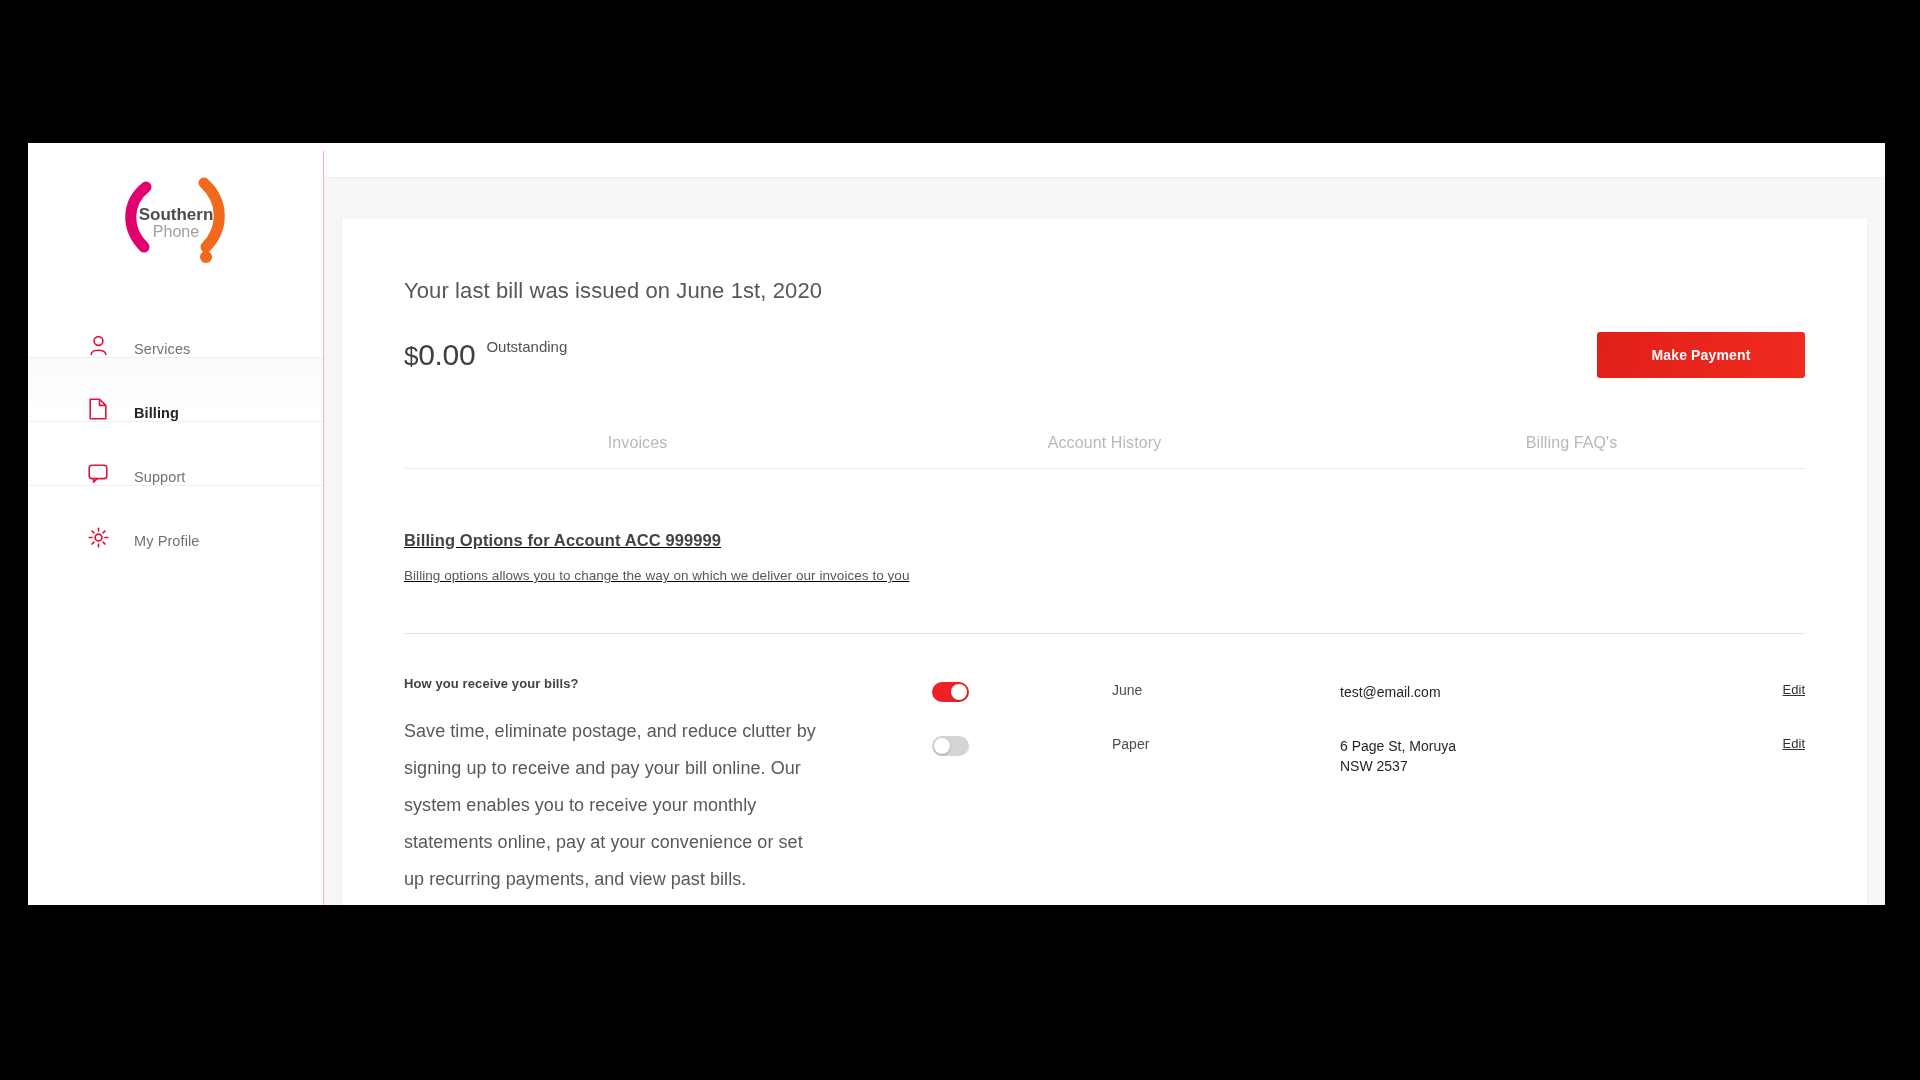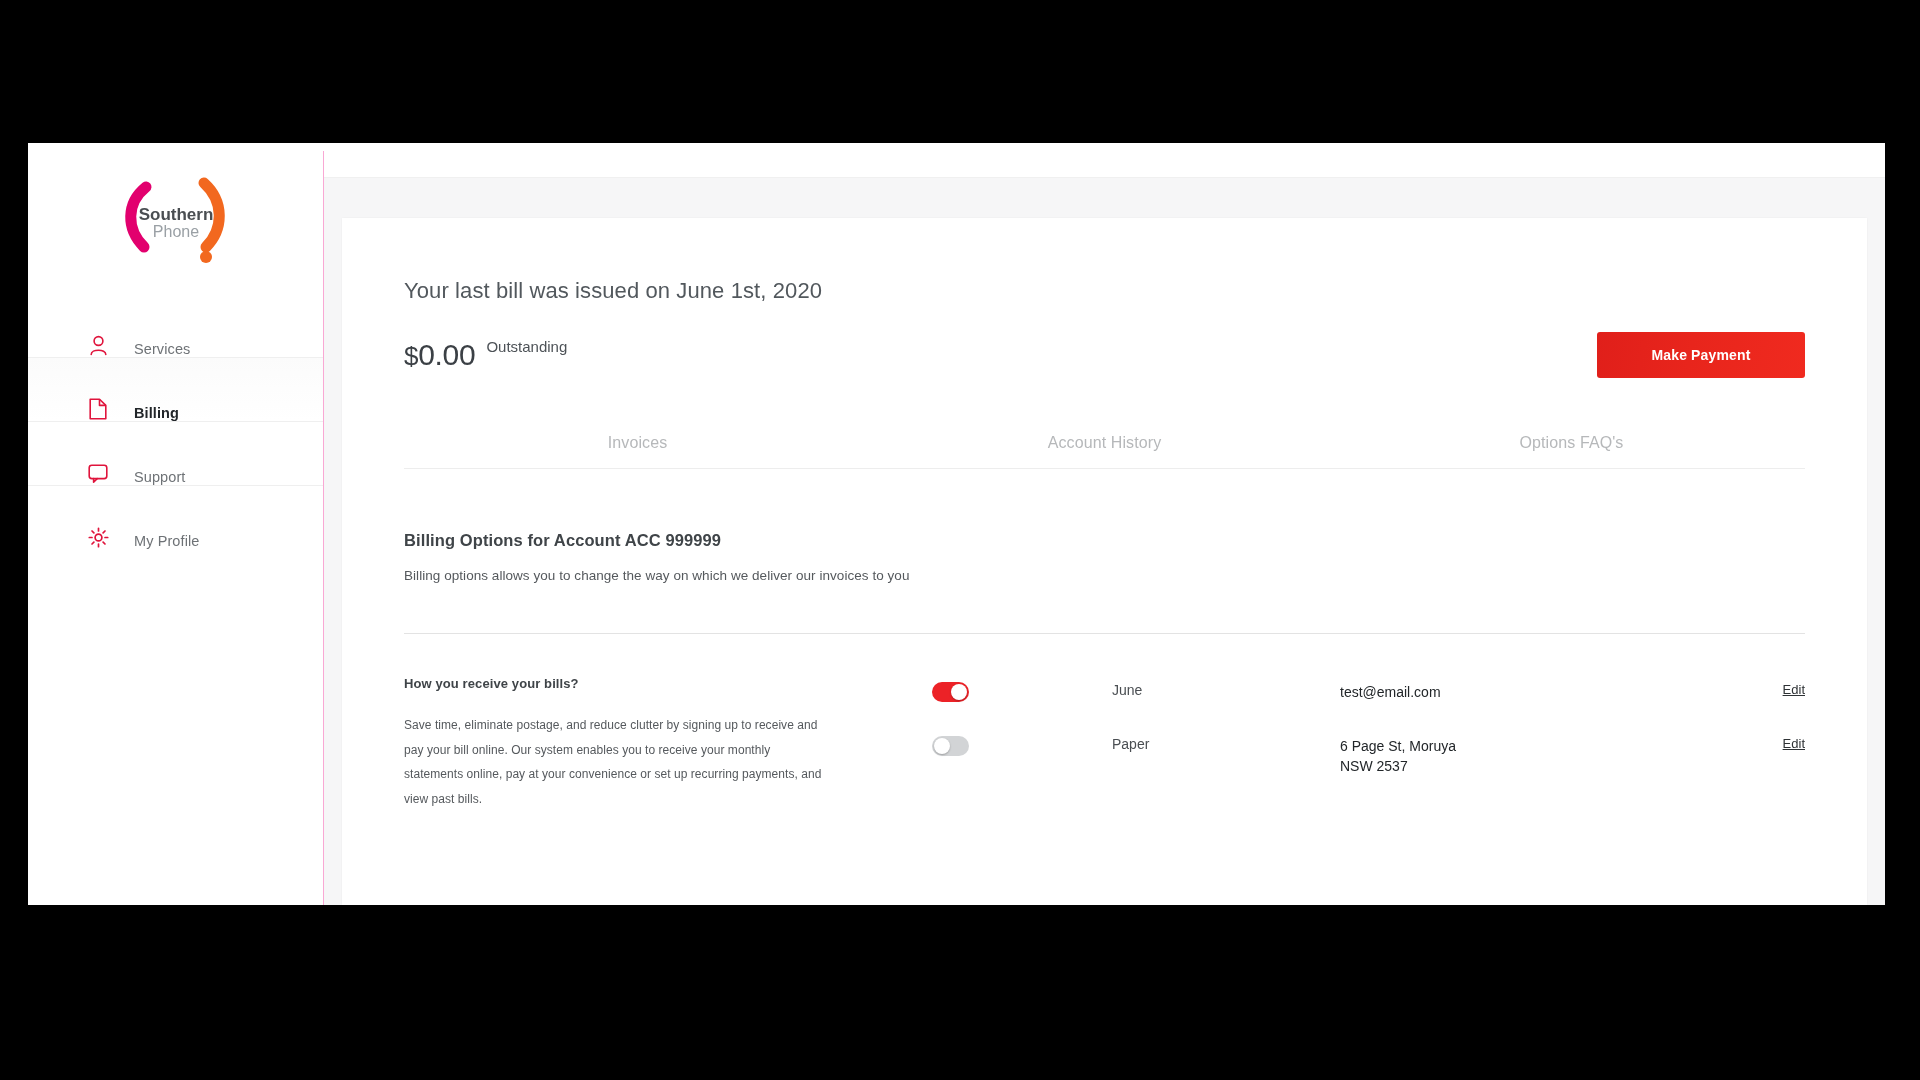--- a/index.html
+++ b/index.html
@@ -142,20 +142,21 @@
     content:"";
     position:absolute;
     left:0; right:0; bottom:-1px;
     height:2px;
     background:#d8232a;
   }
 
   
   .section {
     margin-top:62px;
+    text-decoration:underline;
   }
   .section-title {
     font-size:16.5px;
     color:#3f4448;
     font-weight:700;
     letter-spacing:.1px;
   }
   .section-title .acct { font-weight:700; }
   .section-desc {
     margin-top:18px;
@@ -176,21 +177,21 @@
   }
   .delivery-text { width:420px; flex:none; }
   .delivery-title {
     font-size:13px;
     color:#3f4448;
     font-weight:700;
     letter-spacing:.1px;
   }
   .delivery-body {
     margin-top:22px;
-    font-size:12px;
+    font-size:18px;
     color:#55595d;
     line-height:2.05;
     letter-spacing:.05px;
   }
 
   .delivery-opts {
     flex:1;
     margin-left:108px;
     padding-top:4px;
   }
@@ -325,21 +326,21 @@
           <div class="amount-left">
             <span class="amount-val"><span class="sym">$</span><span>0.00</span></span>
             <span class="amount-sub">Outstanding</span>
           </div>
           <button class="pay-btn">Make Payment</button>
         </div>
 
         <div class="tabs">
           <div class="tab">Invoices</div>
           <div class="tab">Account History</div>
-          <div class="tab">Options FAQ's</div>
+          <div class="tab">Billing FAQ's</div>
         </div>
 
         <div class="section">
           <div class="section-title"><span>Billing Options for Account ACC </span><span class="acct">999999</span></div>
           <div class="section-desc">Billing options allows you to change the way on which we deliver our invoices to you</div>
           <div class="divider"></div>
         </div>
 
         <div class="delivery">
 

